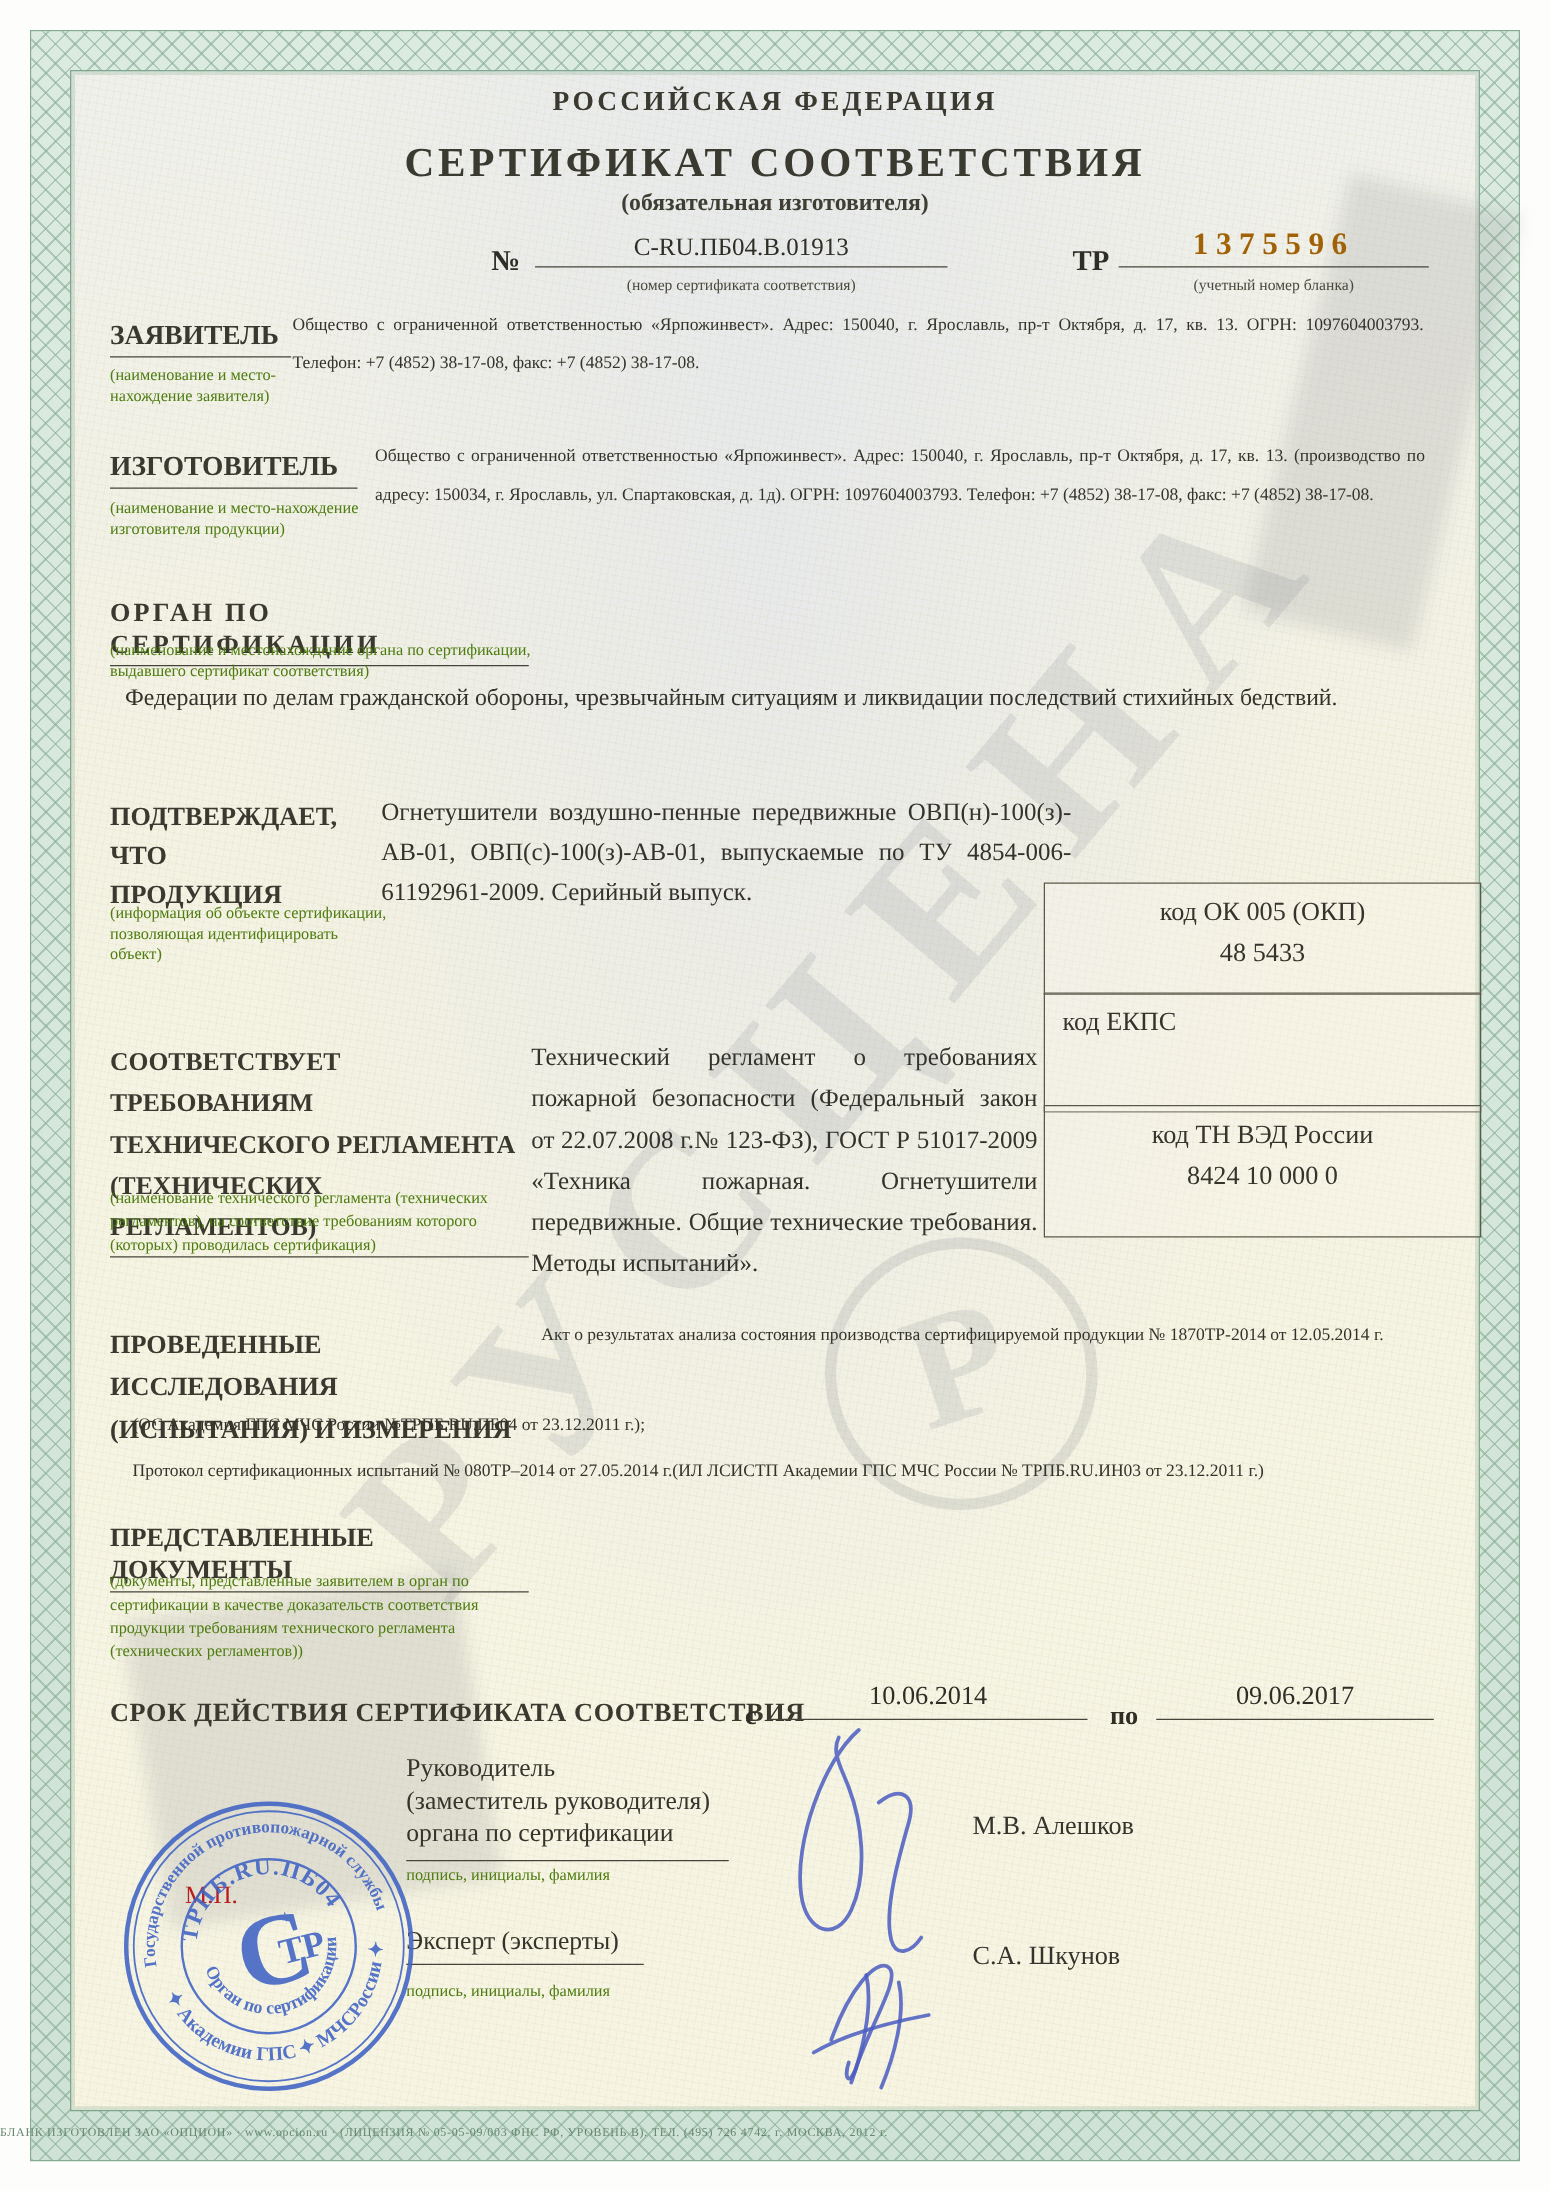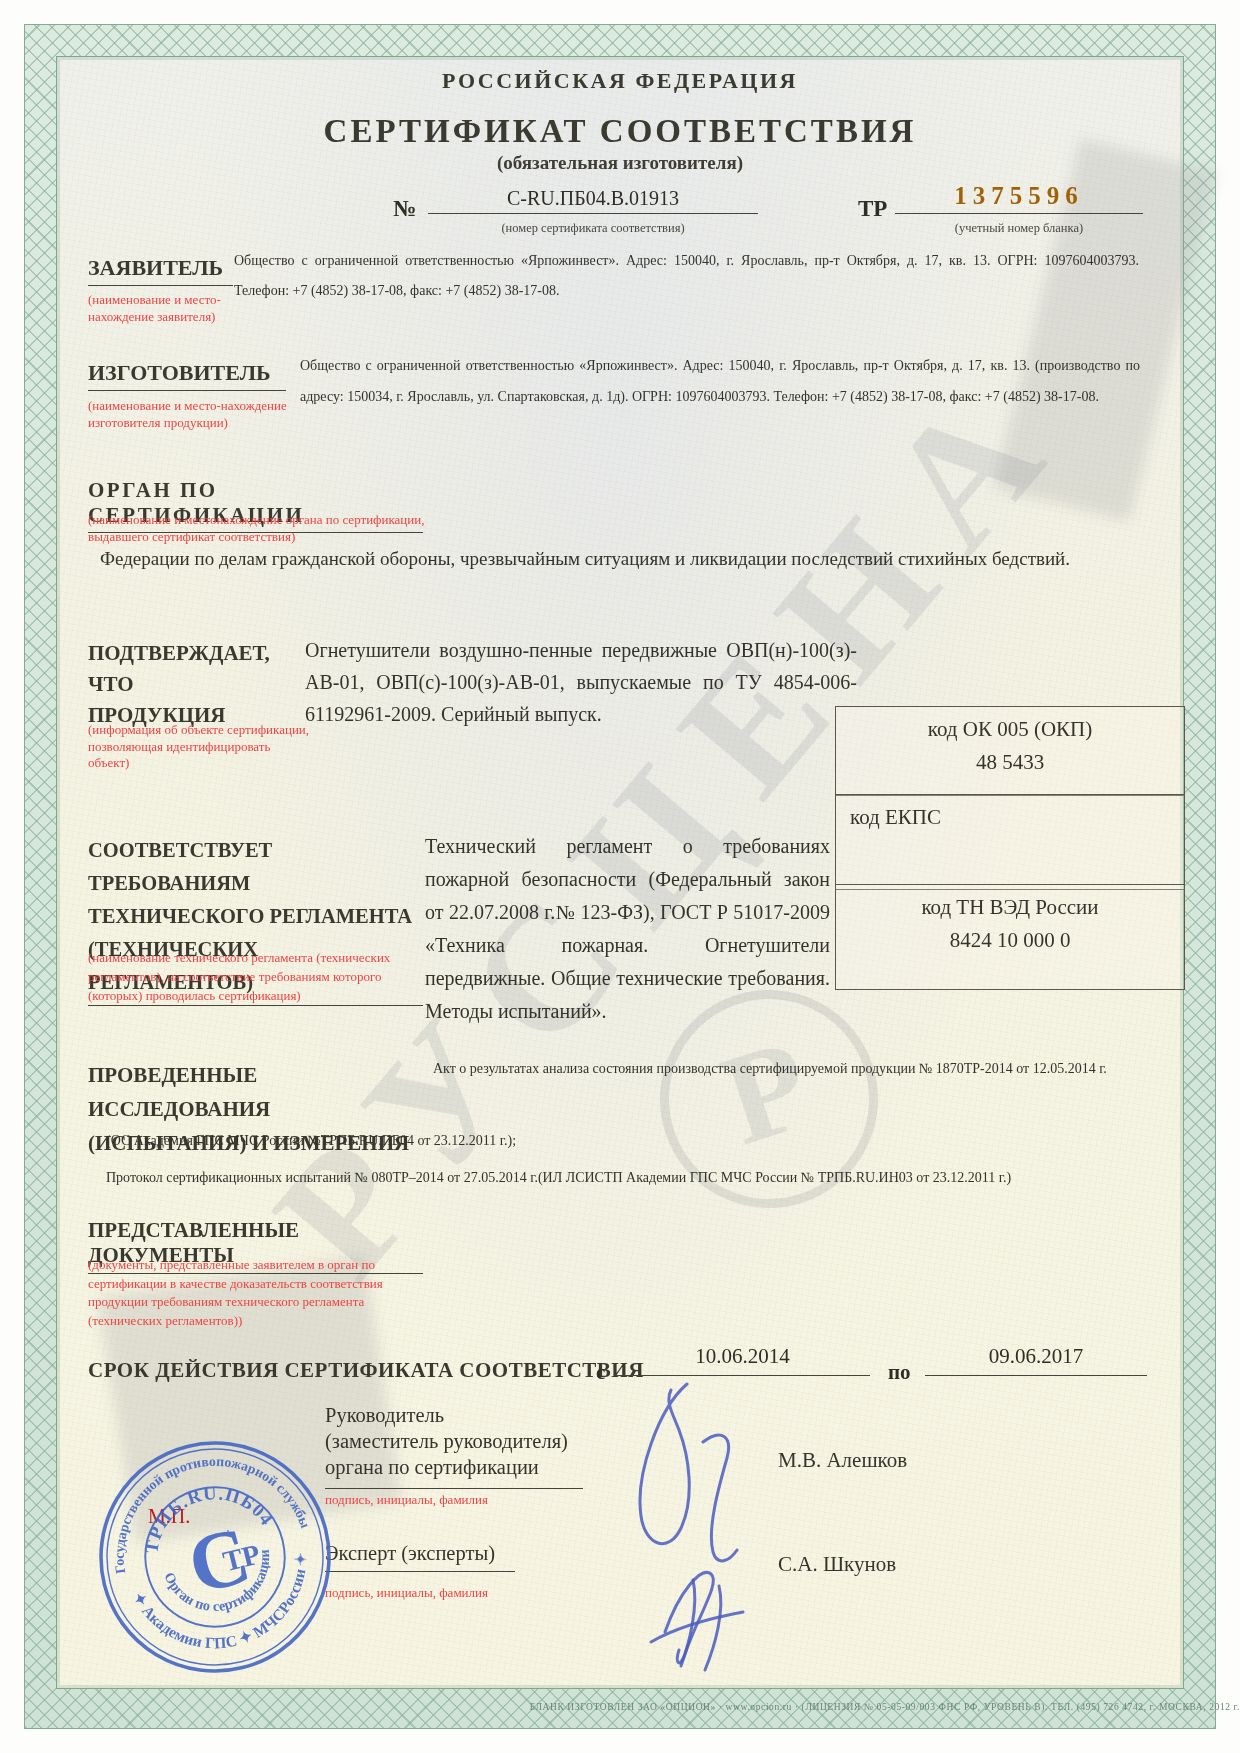--- a/index.html
+++ b/index.html
@@ -16,31 +16,31 @@
          background:
           repeating-linear-gradient(100deg, rgba(140,150,195,.06) 0 1px, transparent 1px 6px),
           repeating-linear-gradient(10deg, rgba(190,178,110,.08) 0 1px, transparent 1px 6px),
           radial-gradient(ellipse at 50% 22%, rgba(222,226,236,.55), rgba(222,226,236,0) 55%),
           linear-gradient(180deg,#eff0ea 0%,#f4f2e2 38%,#f7f5e2 100%);}
   .abs{position:absolute;}
   .pre{white-space:pre-line;}
   .jt{text-align:justify;}
   .body-text{font-size:14px;line-height:30px;color:#34332b;}
   .sec-label{font-weight:bold;color:#3a392f;}
-  .sub-label{font-size:13px;line-height:16.5px;color:#ef4444;}
+  .sub-label{font-size:13px;line-height:16.5px;color:#4d7c0f;}
   .cap{font-size:12.5px;color:#4a493e;text-align:center;}
   .uline{border-bottom:1.5px solid #45443a;}
   .codebox{position:absolute;left:835px;width:320px;border:1.3px solid #5a5949;
            padding:10px 14px 8px 14px;font-size:21px;color:#35342c;background:rgba(250,249,238,.25);}
   .codebox .val{text-align:center;margin-top:8px;}
   .shade{position:absolute;background:rgba(145,147,152,.22);filter:blur(7px);}
   .wm{position:absolute;color:rgba(108,112,124,.14);font-weight:bold;pointer-events:none;}
   .wm-ring{display:inline-block;border:9px solid rgba(108,112,124,.16);border-radius:50%;
            width:200px;height:200px;line-height:185px;text-align:center;}
-  .footer{position:absolute;left:0;right:0;top:1702px;text-align:right;font-size:9.5px;
+  .footer{position:absolute;left:0;right:0;top:1702px;text-align:left;font-size:9.5px;
           letter-spacing:.6px;color:#66876f;}
   .sig-svg path{fill:none;stroke:#4a5cc0;stroke-width:3;stroke-linecap:round;opacity:.85;}
   .stamp-svg{opacity:.88;}
 </style>
 </head>
 <body>
 
 <div class="page">
   <div class="band"></div>
   <div class="inner"></div>

